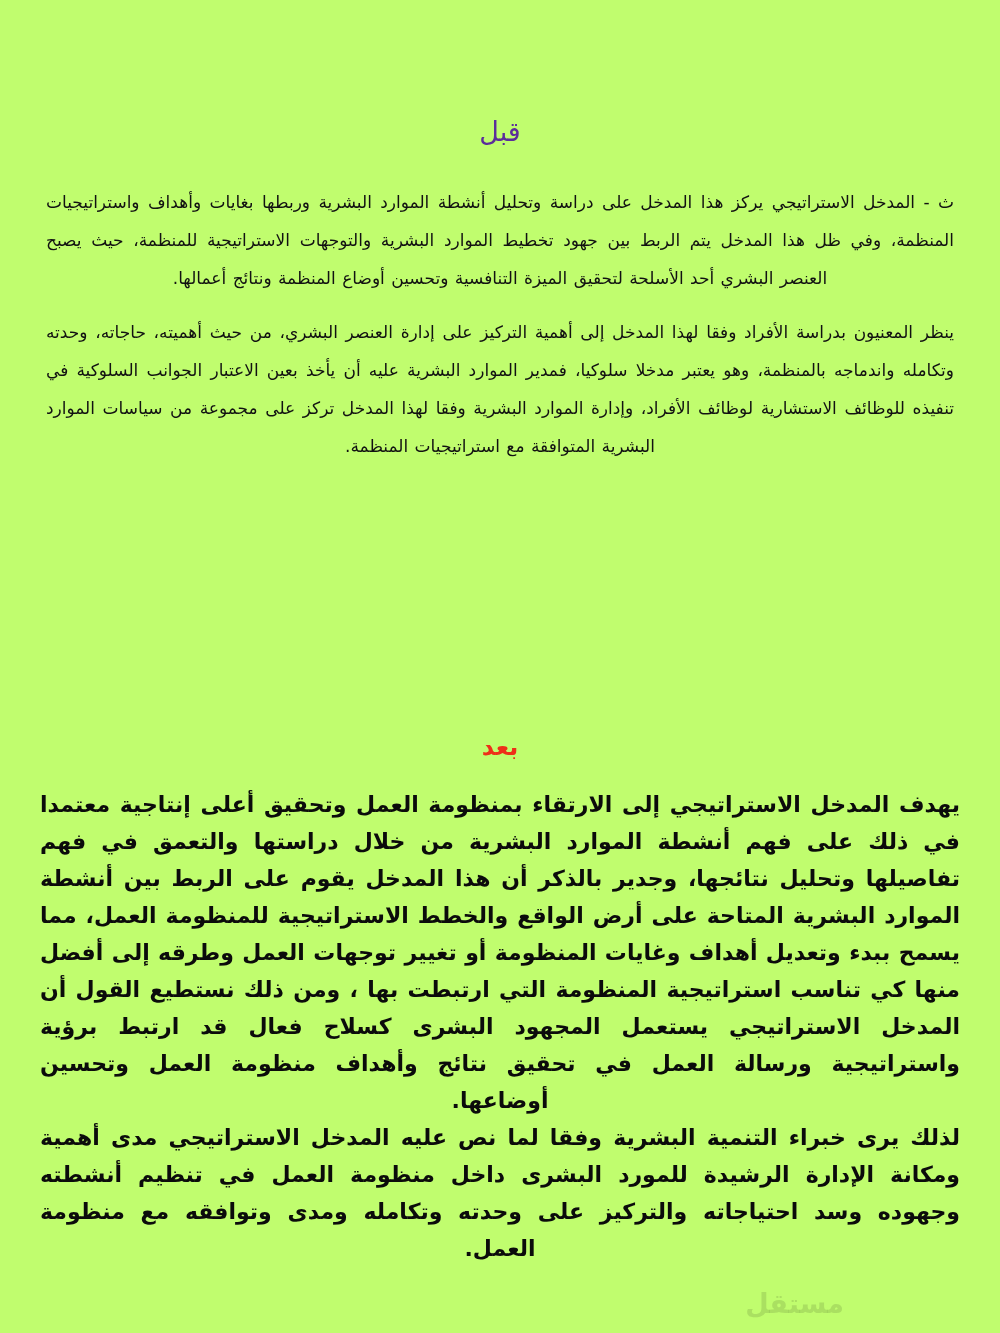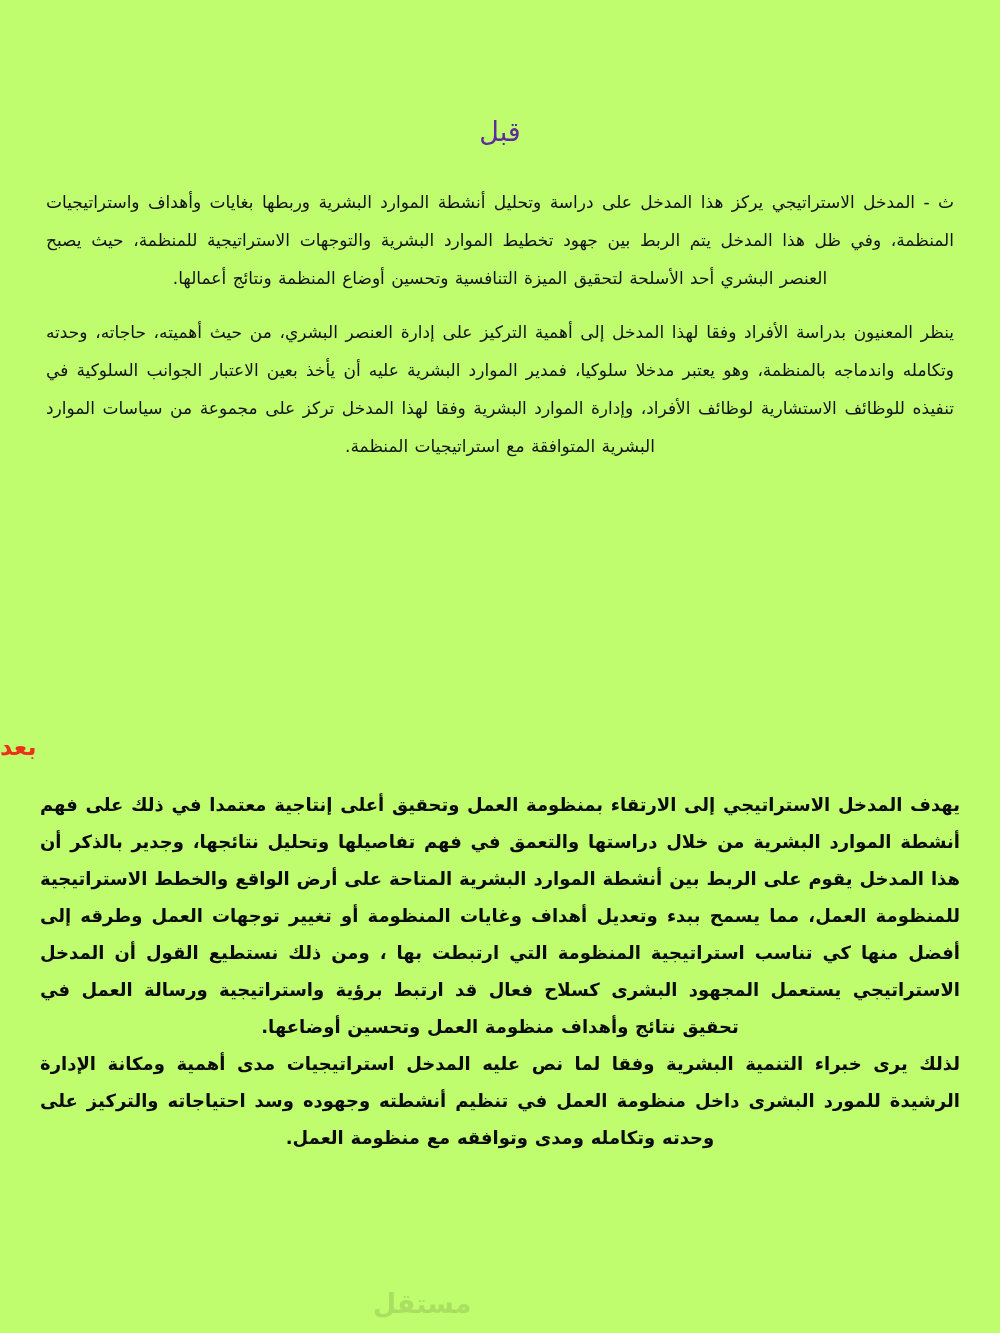--- a/index.html
+++ b/index.html
@@ -69,53 +69,53 @@
   
 
   .section-after {
     position: absolute;
     top: 716px;
     left: 0;
     width: 1000px;
   }
 
   .heading-after {
-    text-align: left;
+    text-align: center;
     color: #ee3018;
     font-size: 24px;
     font-weight: 700;
     line-height: 30px;
     direction: rtl;
   }
 
   .after-body {
     margin-top: 24px;
     padding: 0 40px;
     direction: rtl;
     text-align: justify;
     text-align-last: center;
     color: #0b0b0b;
-    font-size: 18px;
+    font-size: 22px;
     line-height: 37px;
     font-weight: 700;
     word-spacing: 0.5px;
   }
 
   .after-body p {
     margin: 0;
   }
 
   
 
   .watermark {
     position: absolute;
     top: 1288px;
     left: 0;
     width: 844px;
-    text-align: center;
+    text-align: right;
     direction: rtl;
     font-size: 27px;
     font-weight: 700;
     color: rgba(120, 160, 70, 0.30);
     line-height: 32px;
     pointer-events: none;
     user-select: none;
   }
 </style>
 </head>
@@ -130,19 +130,19 @@
       <p>ث - المدخل الاستراتيجي يركز هذا المدخل على دراسة وتحليل أنشطة الموارد البشرية وربطها بغايات وأهداف واستراتيجيات المنظمة، وفي ظل هذا المدخل يتم الربط بين جهود تخطيط الموارد البشرية والتوجهات الاستراتيجية للمنظمة، حيث يصبح العنصر البشري أحد الأسلحة لتحقيق الميزة التنافسية وتحسين أوضاع المنظمة ونتائج أعمالها.</p>
       <p>ينظر المعنيون بدراسة الأفراد وفقا لهذا المدخل إلى أهمية التركيز على إدارة العنصر البشري، من حيث أهميته، حاجاته، وحدته وتكامله واندماجه بالمنظمة، وهو يعتبر مدخلا سلوكيا، فمدير الموارد البشرية عليه أن يأخذ بعين الاعتبار الجوانب السلوكية في تنفيذه للوظائف الاستشارية لوظائف الأفراد، وإدارة الموارد البشرية وفقا لهذا المدخل تركز على مجموعة من سياسات الموارد البشرية المتوافقة مع استراتيجيات المنظمة.</p>
     </div>
   </section>
 
   <section class="section-after">
     <h1 class="heading-after">بعد</h1>
 
     <div class="after-body">
       <p>يهدف المدخل الاستراتيجي إلى الارتقاء بمنظومة العمل وتحقيق أعلى إنتاجية معتمدا في ذلك على فهم أنشطة الموارد البشرية من خلال دراستها والتعمق في فهم تفاصيلها وتحليل نتائجها، وجدير بالذكر أن هذا المدخل يقوم على الربط بين أنشطة الموارد البشرية المتاحة على أرض الواقع والخطط الاستراتيجية للمنظومة العمل، مما يسمح ببدء وتعديل أهداف وغايات المنظومة أو تغيير توجهات العمل وطرقه إلى أفضل منها كي تناسب استراتيجية المنظومة التي ارتبطت بها ، ومن ذلك نستطيع القول أن المدخل الاستراتيجي يستعمل المجهود البشرى كسلاح فعال قد ارتبط برؤية واستراتيجية ورسالة العمل في تحقيق نتائج وأهداف منظومة العمل وتحسين أوضاعها.</p>
-      <p>لذلك يرى خبراء التنمية البشرية وفقا لما نص عليه المدخل استراتيجيات مدى أهمية ومكانة الإدارة الرشيدة للمورد البشرى داخل منظومة العمل في تنظيم أنشطته وجهوده وسد احتياجاته والتركيز على وحدته وتكامله ومدى وتوافقه مع منظومة العمل.</p>
+      <p>لذلك يرى خبراء التنمية البشرية وفقا لما نص عليه المدخل الاستراتيجي مدى أهمية ومكانة الإدارة الرشيدة للمورد البشرى داخل منظومة العمل في تنظيم أنشطته وجهوده وسد احتياجاته والتركيز على وحدته وتكامله ومدى وتوافقه مع منظومة العمل.</p>
     </div>
   </section>
 
   <div class="watermark">مستقل</div>
 
 </div>
 
 </body></html>

